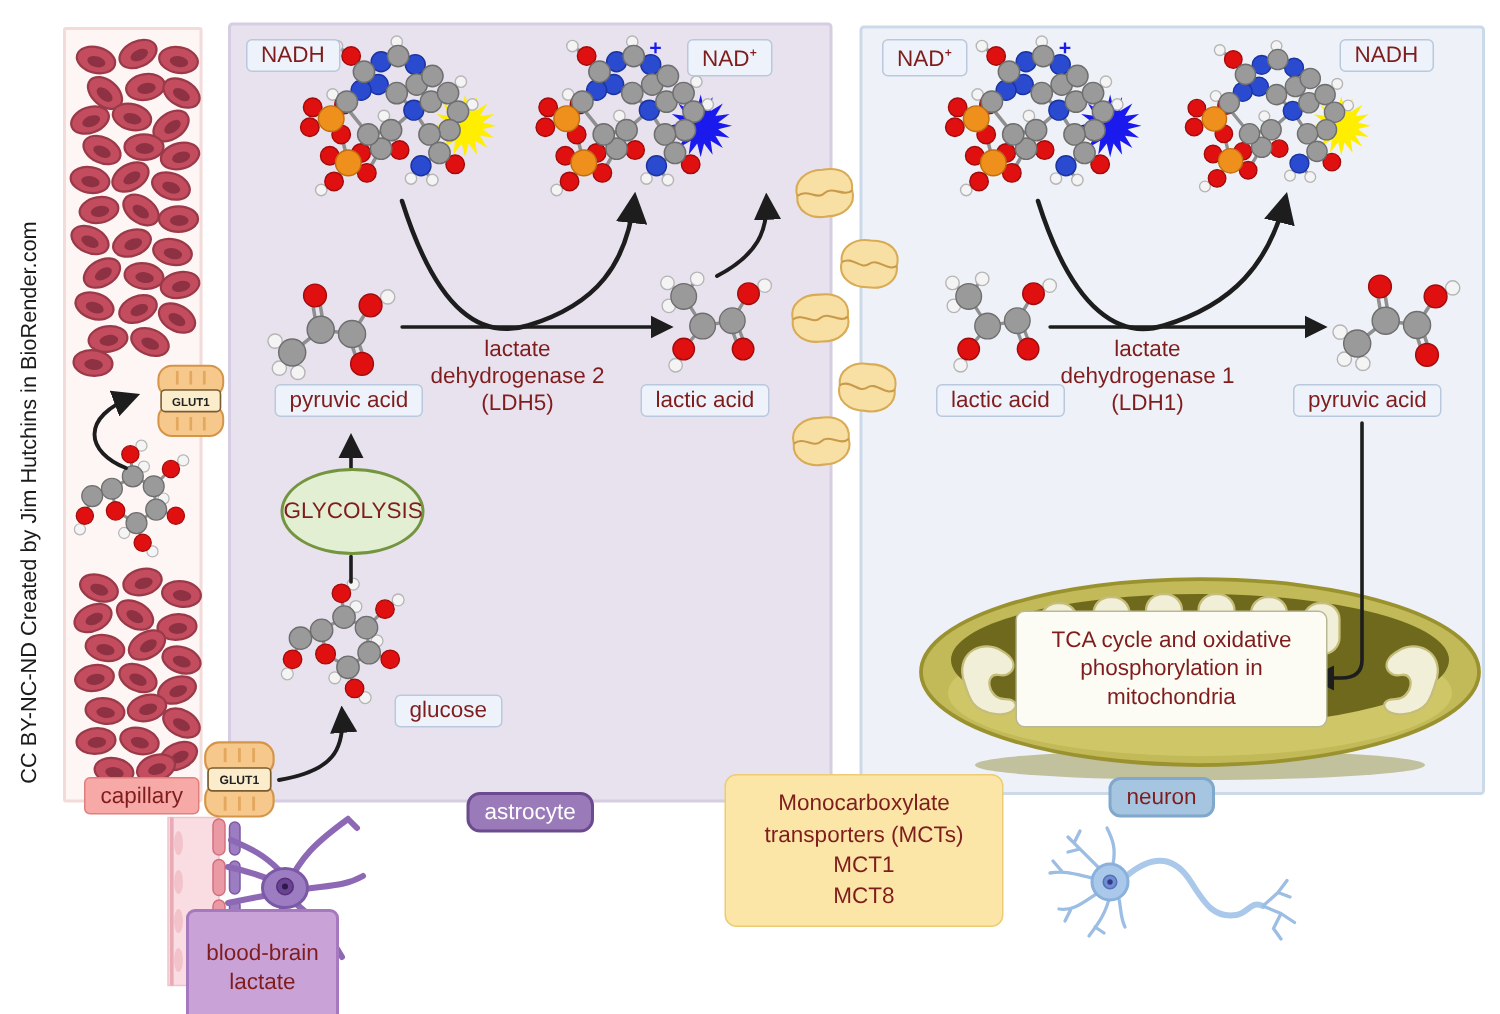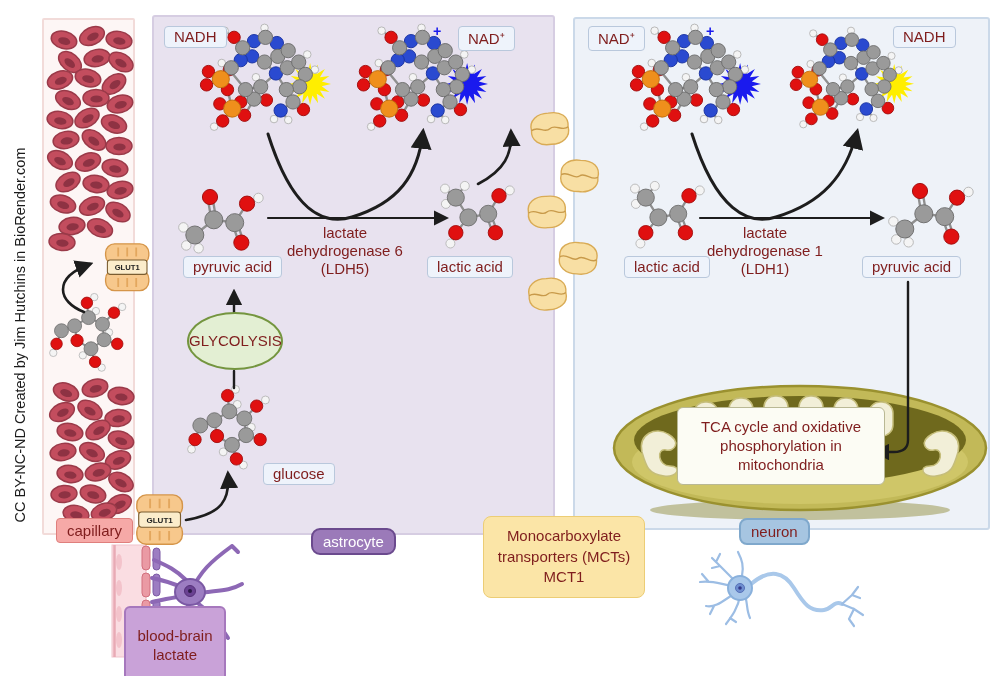--- a/index.html
+++ b/index.html
@@ -17,21 +17,21 @@
   .ellipse{left:187px;top:312px;width:96px;height:58px;background:#e3efd3;border:2px solid #74953f;
         border-radius:50%;text-align:center;line-height:54px;font-size:15px;box-sizing:border-box;}
   .tag{font-size:15px;padding:3px 10px;white-space:nowrap;border-radius:5px;}
   #capillary-tag{left:56px;top:518px;background:#f6a9a7;border:1.5px solid #df7f7d;border-radius:4px;}
   #astrocyte-tag{left:311px;top:528px;background:#9b7ab9;border:2px solid #6b4a8e;border-radius:9px;color:#fff;}
   #neuron-tag{left:739px;top:518px;background:#a6c5e1;border:2px solid #7fa8cc;border-radius:8px;}
   #bbb-tag{left:124px;top:606px;width:102px;background:#c9a2d8;border:2px solid #a678bd;border-radius:6px;
         text-align:center;font-size:15px;line-height:19px;padding:18px 0;box-sizing:border-box;}
   #tca-box{left:677px;top:407px;width:208px;height:78px;background:#fcfcf4;border:1.5px solid #b9b894;
         border-radius:6px;text-align:center;font-size:15px;line-height:19px;padding-top:9px;box-sizing:border-box;}
-  #mct-note{left:483px;top:516px;width:162px;background:#fbe5a7;border:1.5px solid #eccd75;border-radius:8px;
+  #mct-note{left:483px;top:516px;width:186px;background:#fbe5a7;border:1.5px solid #eccd75;border-radius:8px;
         text-align:center;font-size:15px;line-height:20.5px;padding:9px 0;box-sizing:border-box;}
   #credit{left:-174px;top:326px;width:390px;height:18px;text-align:center;font-size:14.5px;color:#1a1a1a;
         transform:rotate(-90deg);}
   
   .ac{fill:#9a9a9a;stroke:#6e6e6e;stroke-width:1;}
   .ao{fill:#e01010;stroke:#a00c0c;stroke-width:1;}
   .an{fill:#2a4ad0;stroke:#1a33a0;stroke-width:1;}
   .ap{fill:#ef8f1c;stroke:#c06f10;stroke-width:1;}
   .ah{fill:#f4f4f4;stroke:#b5b5b5;stroke-width:1;}
   .bond{stroke:#8f8f8f;stroke-width:2.5;fill:none;stroke-linecap:round;}
@@ -356,21 +356,21 @@
   <div class="lbl chip" style="left:588px;top:26px;">NAD⁺</div>
   <div class="lbl chip" style="left:893px;top:26px;">NADH</div>
   <div class="lbl chip" style="left:183px;top:256px;">pyruvic acid</div>
   <div class="lbl chip" style="left:427px;top:256px;">lactic acid</div>
   <div class="lbl chip" style="left:624px;top:256px;">lactic acid</div>
   <div class="lbl chip" style="left:862px;top:256px;">pyruvic acid</div>
   <div class="lbl chip" style="left:263px;top:463px;">glucose</div>
 
   <div class="lbl enzyme" style="left:270px;top:224px;">
     <div>lactate</div>
-    <div>dehydrogenase 6</div>
+    <div>dehydrogenase 2</div>
     <div>(LDH5)</div>
   </div>
   <div class="lbl enzyme" style="left:690px;top:224px;">
     <div>lactate</div>
     <div>dehydrogenase 1</div>
     <div>(LDH1)</div>
   </div>
 
   <div class="lbl ellipse">GLYCOLYSIS</div>
 
@@ -386,16 +386,17 @@
 
   <div class="lbl" id="bbb-tag">
     <div>blood-brain</div>
     <div>lactate</div>
   </div>
 
   <div class="lbl" id="mct-note">
     <div>Monocarboxylate</div>
     <div>transporters (MCTs)</div>
     <div>MCT1</div>
+    <div>MCT8</div>
   </div>
 
   <div class="lbl" id="credit">CC BY-NC-ND Created by Jim Hutchins in BioRender.com</div>
 </div>
 
 </body></html>

